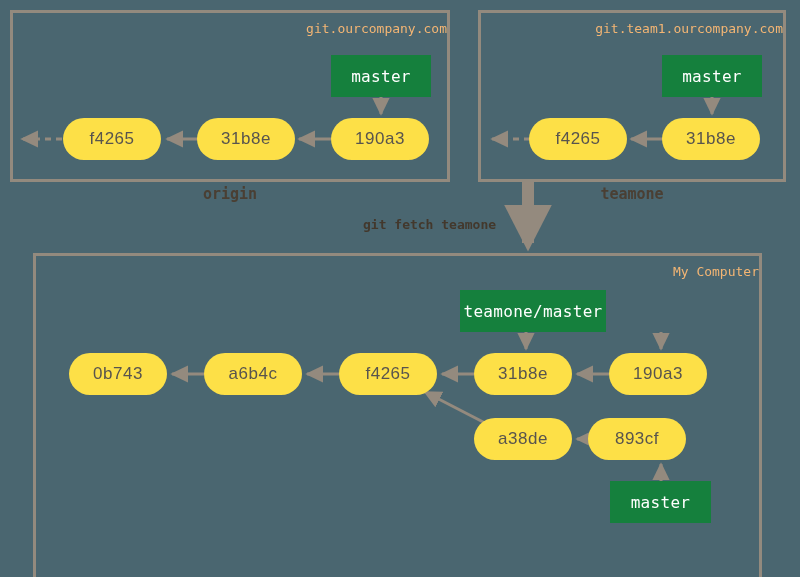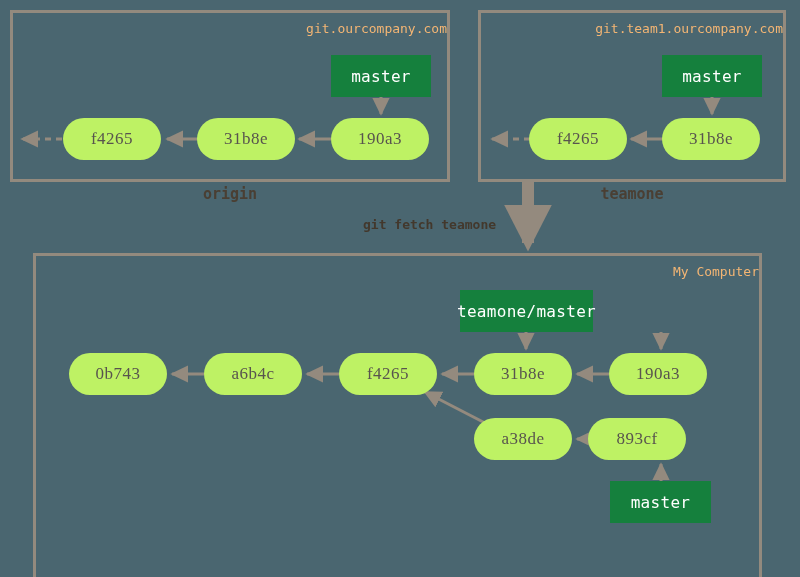--- a/index.html
+++ b/index.html
@@ -55,27 +55,27 @@
     font-weight: bold;
     color: #4a3f33;
     font-family: "DejaVu Sans Mono", "Liberation Mono", monospace;
   }
   
   .commit {
     position: absolute;
     width: 98px;
     height: 42px;
     border-radius: 21px;
-    background: #bef264;
+    background: #fde047;
     color: #58544e;
     display: flex;
     align-items: center;
     justify-content: center;
     font-size: 17px;
-    font-family: Liberation Serif, serif;
+    font-family: Liberation Sans, sans-serif;
     box-sizing: border-box;
     letter-spacing: 0.5px;
   }
   
   .branch {
     position: absolute;
     background: #15803d;
     color: #ffffff;
     display: flex;
     align-items: center;
@@ -174,16 +174,16 @@
   </div>
 
   <div class="commit" style="left:69px; top:353px;">0b743</div>
   <div class="commit" style="left:204px; top:353px;">a6b4c</div>
   <div class="commit" style="left:339px; top:353px;">f4265</div>
   <div class="commit" style="left:474px; top:353px;">31b8e</div>
   <div class="commit" style="left:609px; top:353px;">190a3</div>
   <div class="commit" style="left:474px; top:418px;">a38de</div>
   <div class="commit" style="left:588px; top:418px;">893cf</div>
 
-  <div class="branch" style="left:460px; top:290px; width:133px;">teamone/master</div>
+  <div class="branch" style="left:460px; top:290px; width:146px;">teamone/master</div>
   <div class="branch" style="left:610px; top:481px; width:101px;">master</div>
 
 </div>
 
 </body></html>

